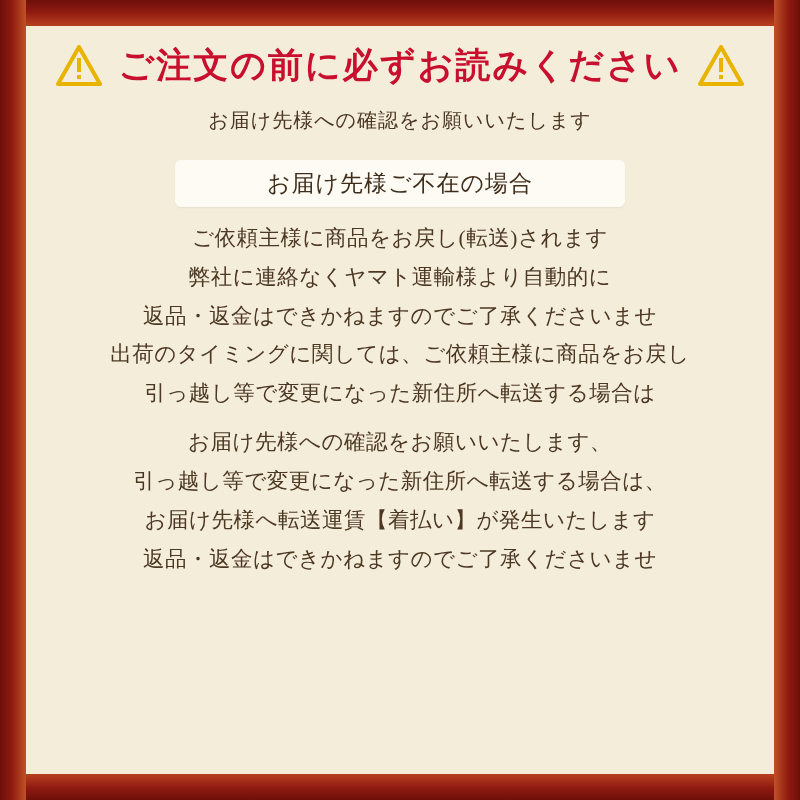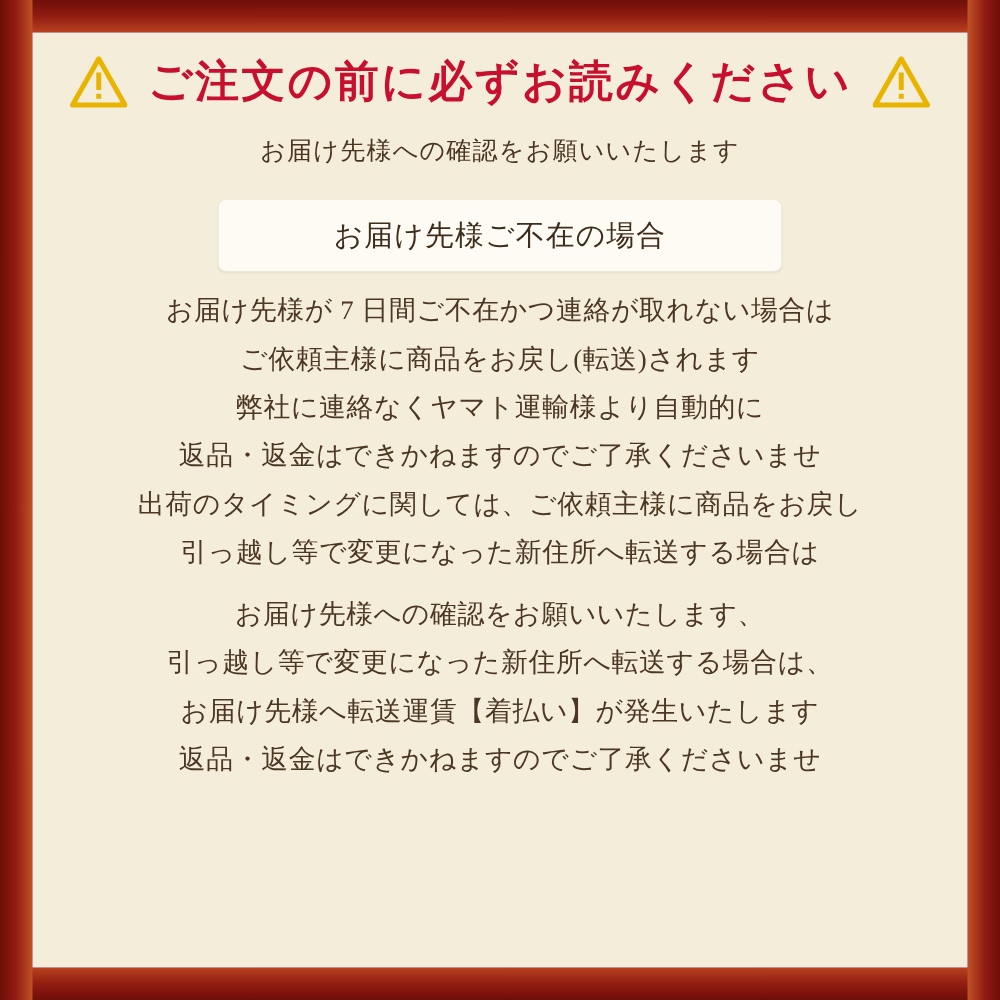--- a/index.html
+++ b/index.html
@@ -11,21 +11,21 @@
     height: 800px;
     font-family: "Liberation Serif", "DejaVu Serif", serif;
     background: #f2ead6;
     overflow: hidden;
   }
   .page {
     position: relative;
     width: 800px;
     height: 800px;
     box-sizing: border-box;
-    background: #701a75;
+    background: #4d7c0f;
     overflow: hidden;
   }
   
   .frame-top, .frame-bottom {
     position: absolute;
     left: 0;
     width: 800px;
     height: 26px;
     background: linear-gradient(180deg, #6e0f0a 0%, #8e1a10 45%, #b8411f 100%);
   }
@@ -84,21 +84,21 @@
   .subtitle {
     margin-top: 18px;
     color: #4a3520;
     font-size: 20px;
     letter-spacing: 1px;
     white-space: nowrap;
   }
   .section-header {
     margin-top: 26px;
     width: 450px;
-    height: 57px;
+    height: 47px;
     background: #fdfbf4;
     border-radius: 6px;
     box-shadow: 0 1px 2px rgba(0,0,0,0.06);
     display: flex;
     align-items: center;
     justify-content: center;
     color: #3f2d1b;
     font-size: 23px;
     letter-spacing: 1px;
   }
@@ -149,21 +149,20 @@
           <rect x="21" y="30" width="4" height="4" fill="#e8b400"></rect>
         </svg>
       </span>
     </div>
 
     <div class="subtitle">お届け先様への確認をお願いいたします</div>
 
     <div class="section-header">お届け先様ご不在の場合</div>
 
     <div class="body-lines">
-      <div class="body-line">お届け先様が 7 日間ご不在かつ連絡が取れない場合は</div>
       <div class="body-line">ご依頼主様に商品をお戻し(転送)されます</div>
       <div class="body-line">弊社に連絡なくヤマト運輸様より自動的に</div>
       <div class="body-line">返品・返金はできかねますのでご了承くださいませ</div>
       <div class="body-line">出荷のタイミングに関しては、ご依頼主様に商品をお戻し</div>
       <div class="body-line">引っ越し等で変更になった新住所へ転送する場合は</div>
     </div>
 
 
     <div class="body-lines">
       <div class="body-line">お届け先様への確認をお願いいたします、</div>

